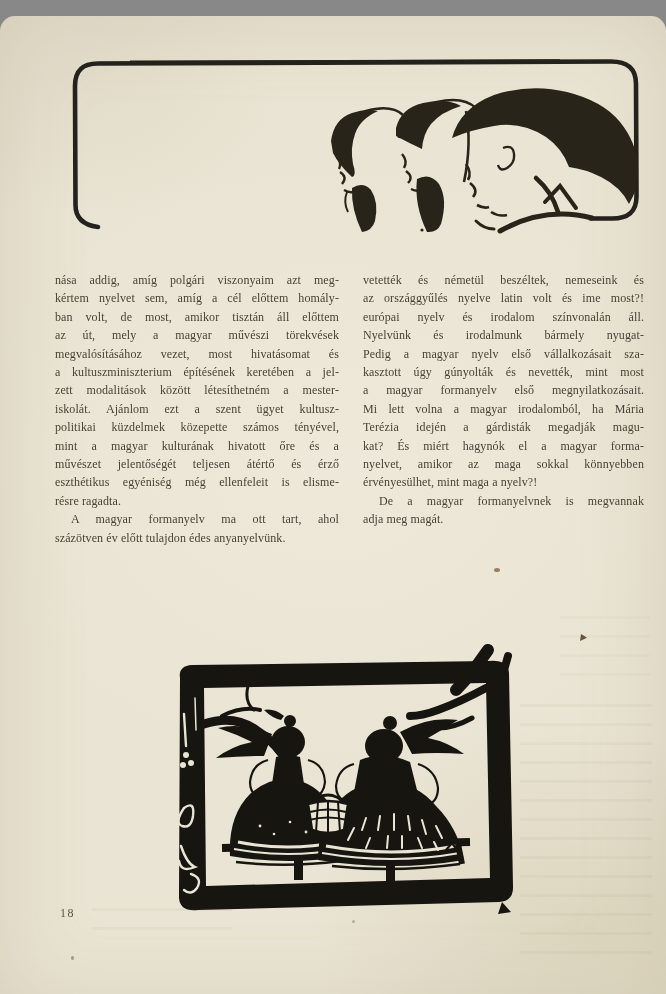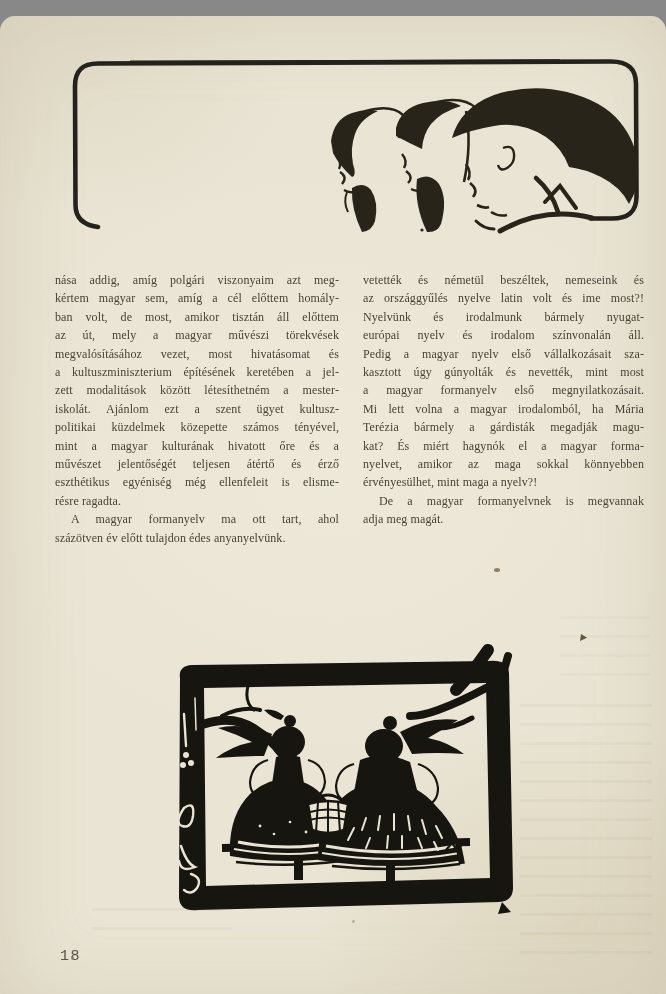--- a/index.html
+++ b/index.html
@@ -31,22 +31,22 @@
   .line.last{text-align-last:left;}
   .line.ind{text-indent:16px;}
   .signature{
     position:absolute;left:363px;top:560px;width:272px;
     text-align:right;
     font-variant:small-caps;
     font-size:13px;letter-spacing:2.4px;
     color:#5b5544;
   }
   .page-number{
-    position:absolute;left:60px;top:932px;
-    font-size:15px;letter-spacing:1.5px;color:#595347;font-family:Liberation Mono, monospace;
+    position:absolute;left:60px;top:890px;
+    font-size:12px;letter-spacing:1.5px;color:#595347;
   }
   .stain{position:absolute;border-radius:50%;}
   .stain-1{left:494px;top:552px;width:6px;height:4px;background:#7d5c38;opacity:.75;}
   .stain-2{left:580px;top:618px;width:7px;height:7px;background:#4d3b22;border-radius:0;
            clip-path:polygon(15% 0,100% 55%,0 100%);opacity:.85;}
   .stain-3{left:71px;top:940px;width:3px;height:4px;background:#8b7b58;opacity:.7;}
   .stain-4{left:352px;top:904px;width:3px;height:3px;background:#9a8a66;opacity:.6;}
   .showthrough{
     position:absolute;opacity:.55;filter:blur(.7px);pointer-events:none;
     background:repeating-linear-gradient(180deg,
@@ -87,45 +87,45 @@
       <path d="M466 148 q6 9 2 16 m2 3 q9 7 3 14 m4 8 q7 4 12 2 m2 5 q8 5 16 3" fill="none" stroke="#282419" stroke-width="2.6"></path>
       <path d="M536 162 Q552 176 558 196" fill="none" stroke="#282419" stroke-width="4.5" stroke-linecap="round"></path>
       <path d="M545 186 L560 170 L576 192" fill="none" stroke="#282419" stroke-width="4" stroke-linecap="round"></path>
       <path d="M500 215 Q545 190 592 202" fill="none" stroke="#282419" stroke-width="5" stroke-linecap="round"></path>
       <path d="M476 205 q8 8 18 8" fill="none" stroke="#282419" stroke-width="3" stroke-linecap="round"></path>
     </g>
   </svg>
 
   <div class="col col-left" id="col-left">
       <div class="line">nása addig, amíg polgári viszonyaim azt meg-</div>
-      <div class="line">kértem magyar sem, amíg a cél előttem homály-</div>
+      <div class="line">kértem nyelvet sem, amíg a cél előttem homály-</div>
       <div class="line">ban volt, de most, amikor tisztán áll előttem</div>
       <div class="line">az út, mely a magyar művészi törekvések</div>
       <div class="line">megvalósításához vezet, most hivatásomat és</div>
       <div class="line">a kultuszminiszterium építésének keretében a jel-</div>
       <div class="line">zett modalitások között létesíthetném a mester-</div>
       <div class="line">iskolát. Ajánlom ezt a szent ügyet kultusz-</div>
       <div class="line">politikai küzdelmek közepette számos tényével,</div>
       <div class="line">mint a magyar kulturának hivatott őre és a</div>
       <div class="line">művészet jelentőségét teljesen átértő és érző</div>
       <div class="line">eszthétikus egyéniség még ellenfeleit is elisme-</div>
       <div class="line last">résre ragadta.</div>
       <div class="line ind">A magyar formanyelv ma ott tart, ahol</div>
       <div class="line last">százötven év előtt tulajdon édes anyanyelvünk.</div>
     </div>
   <div class="col col-right" id="col-right">
       <div class="line">vetették és németül beszéltek, nemeseink és</div>
       <div class="line">az országgyűlés nyelve latin volt és ime most?!</div>
+      <div class="line">európai nyelv és irodalom színvonalán áll.</div>
       <div class="line">Nyelvünk és irodalmunk bármely nyugat-</div>
-      <div class="line">európai nyelv és irodalom színvonalán áll.</div>
       <div class="line">Pedig a magyar nyelv első vállalkozásait sza-</div>
       <div class="line">kasztott úgy gúnyolták és nevették, mint most</div>
       <div class="line">a magyar formanyelv első megnyilatkozásait.</div>
       <div class="line">Mi lett volna a magyar irodalomból, ha Mária</div>
-      <div class="line">Terézia bármely a gárdisták megadják magu-</div>
+      <div class="line">Terézia idején a gárdisták megadják magu-</div>
       <div class="line">kat? És miért hagynók el a magyar forma-</div>
       <div class="line">nyelvet, amikor az maga sokkal könnyebben</div>
       <div class="line last">érvényesülhet, mint maga a nyelv?!</div>
       <div class="line ind">De a magyar formanyelvnek is megvannak</div>
       <div class="line last">adja meg magát.</div>
     </div>
 
 
   <svg class="bottom-art" viewBox="0 0 350 258" xmlns="http://www.w3.org/2000/svg">
     <g>

